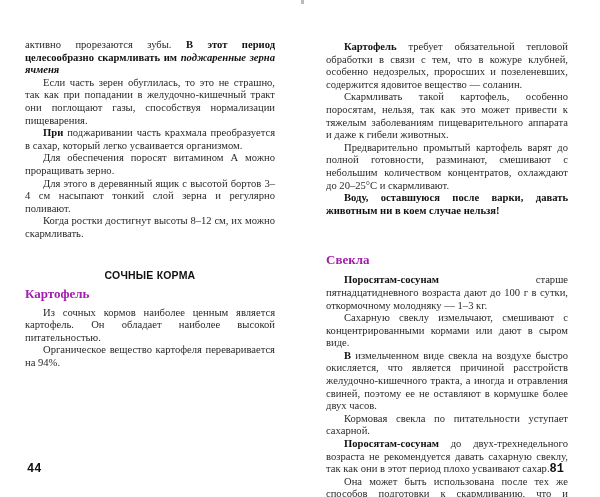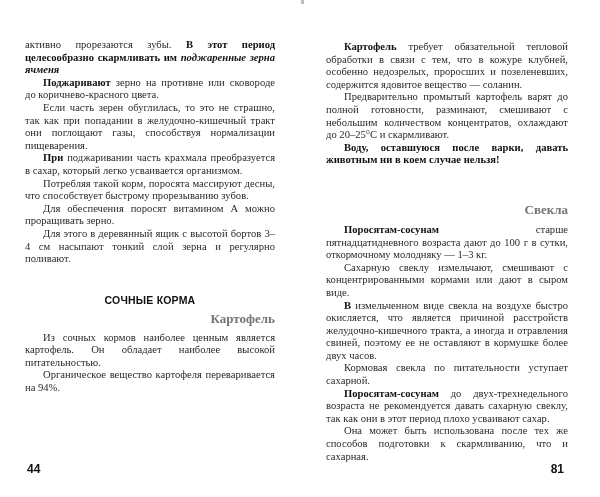--- a/index.html
+++ b/index.html
@@ -10,52 +10,52 @@
   .right { left:300px; width:300px; padding:26px 32px 0 26px; }
   .gutter-mark { position:absolute; left:301px; top:0; width:3px; height:4px; background:#bbb; }
   p { margin:0; font-size:10.6px; line-height:12.6px; text-align:justify; }
   p.ind { text-indent:18px; }
   p.noind { text-indent:0; }
   .b { font-weight:bold; color:#111; }
   .bi { font-weight:bold; font-style:italic; color:#111; }
   p.warn { font-weight:bold; color:#111; text-indent:18px; }
   h2.section { font-family:Liberation Sans, sans-serif; font-weight:bold;
                font-size:10.5px; text-align:center; margin:28px 0 5px 0; letter-spacing:0.2px; color:#111; }
-  h3.sub { font-weight:bold; font-size:13px; text-align:right; margin:0 0 5px 0; color:#737373; }
+  h3.sub { font-weight:bold; font-size:13px; text-align:left; margin:0 0 5px 0; color:#a21caf; }
   h3.sub.top { margin-top:35px; margin-bottom:6px; }
   .pagenum { position:absolute; bottom:36px; font-weight:bold; font-size:12px;
-             font-family:Liberation Sans, sans-serif; color:#111; }
+             font-family:Liberation Mono, monospace; color:#111; }
   .left .pagenum { left:27px; }
   .right .pagenum { right:36px; }
 </style>
 </head>
 <body>
 
 <div class="gutter-mark"></div>
 
 <div class="page left">
   <p class="noind"><span>активно прорезаются зубы. </span><span class="b">В этот период целесообразно скармливать им </span><span class="bi">поджаренные зерна ячменя</span></p>
-  <p class="ind"><span class="b">Поджаривают</span><span> зерно на противне или сковороде до коричнево-красного цвета.</span></p>
   <p class="ind">Если часть зерен обуглилась, то это не страшно, так как при попадании в желудочно-кишечный тракт они поглощают газы, способствуя нормализации пищеварения.</p>
   <p class="ind"><span class="b">При</span><span> поджаривании часть крахмала преобразуется в сахар, который легко усваивается организмом.</span></p>
-  <p class="ind">Потребляя такой корм, поросята массируют десны, что способствует быстрому прорезыванию зубов.</p>
   <p class="ind">Для обеспечения поросят витамином А можно проращивать зерно.</p>
   <p class="ind">Для этого в деревянный ящик с высотой бортов 3–4 см насыпают тонкий слой зерна и регулярно поливают.</p>
+  <p class="ind">Когда ростки достигнут высоты 8–12 см, их можно скармливать.</p>
 
   <h2 class="section">СОЧНЫЕ КОРМА</h2>
   <h3 class="sub">Картофель</h3>
 
   <p class="ind">Из сочных кормов наиболее ценным является картофель. Он обладает наиболее высокой питательностью.</p>
   <p class="ind">Органическое вещество картофеля переваривается на 94%.</p>
 
   <div class="pagenum">44</div>
 </div>
 
 <div class="page right">
   <p class="ind"><span class="b">Картофель</span><span> требует обязательной тепловой обработки в связи с тем, что в кожуре клубней, особенно недозрелых, проросших и позеленевших, содержится ядовитое вещество — соланин.</span></p>
+  <p class="ind">Скармливать такой картофель, особенно поросятам, нельзя, так как это может привести к тяжелым заболеваниям пищеварительного аппарата и даже к гибели животных.</p>
   <p class="ind">Предварительно промытый картофель варят до полной готовности, разминают, смешивают с небольшим количеством концентратов, охлаждают до 20–25°С и скармливают.</p>
   <p class="warn">Воду, оставшуюся после варки, давать животным ни в коем случае нельзя!</p>
 
   <h3 class="sub top">Свекла</h3>
 
   <p class="ind"><span class="b">Поросятам-сосунам</span><span> старше пятнадцатидневного возраста дают до 100 г в сутки, откормочному молодняку — 1–3 кг.</span></p>
   <p class="ind">Сахарную свеклу измельчают, смешивают с концентрированными кормами или дают в сыром виде.</p>
   <p class="ind"><span class="b">В</span><span> измельченном виде свекла на воздухе быстро окисляется, что является причиной расстройств желудочно-кишечного тракта, а иногда и отравления свиней, поэтому ее не оставляют в кормушке более двух часов.</span></p>
   <p class="ind">Кормовая свекла по питательности уступает сахарной.</p>
   <p class="ind"><span class="b">Поросятам-сосунам</span><span> до двух-трехнедельного возраста не рекомендуется давать сахарную свеклу, так как они в этот период плохо усваивают сахар.</span></p>

